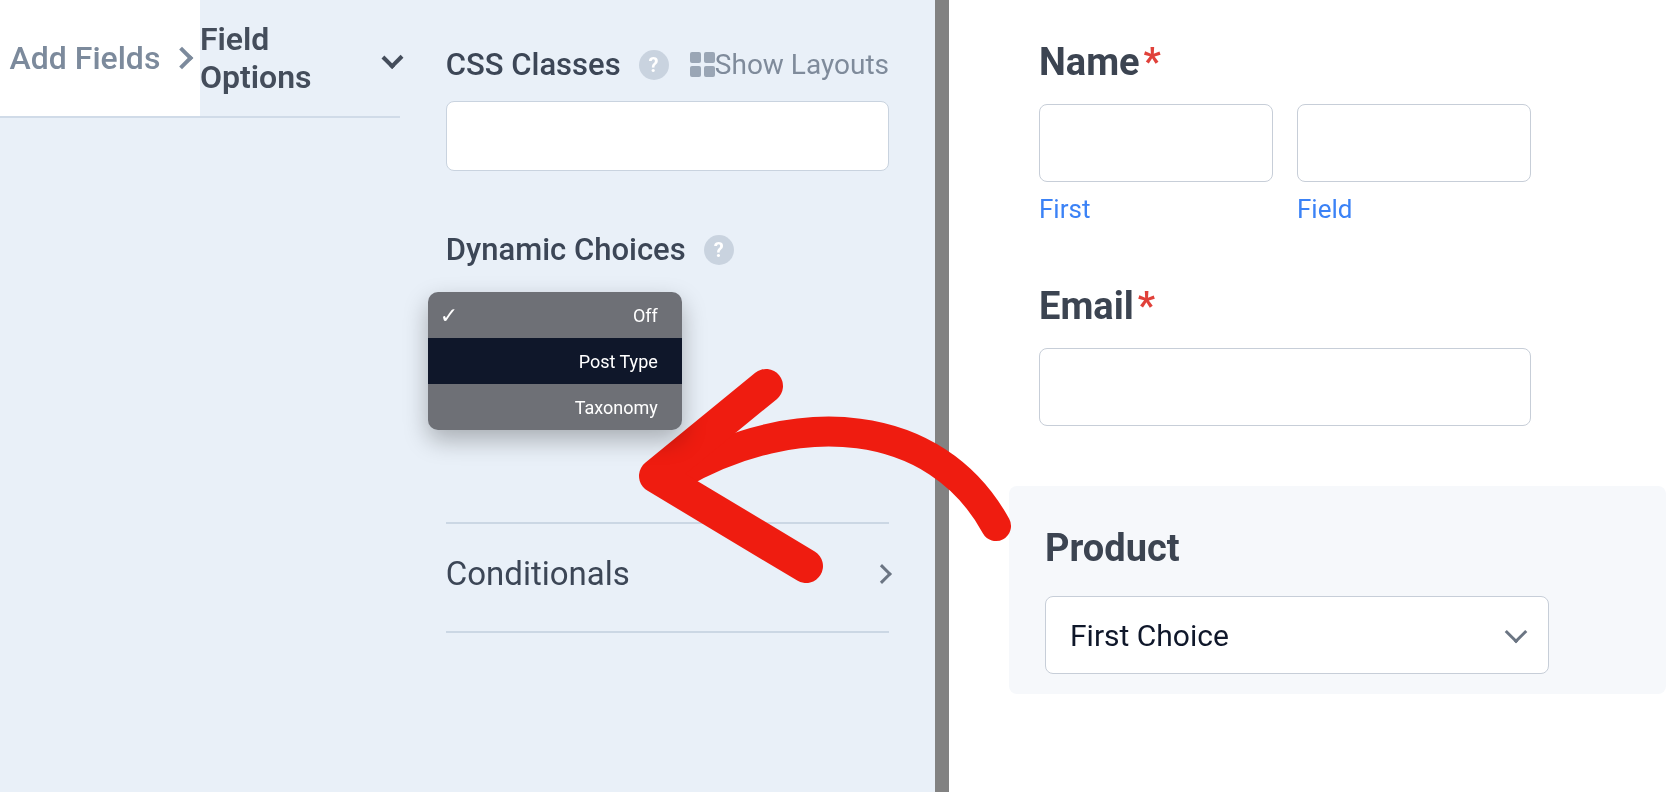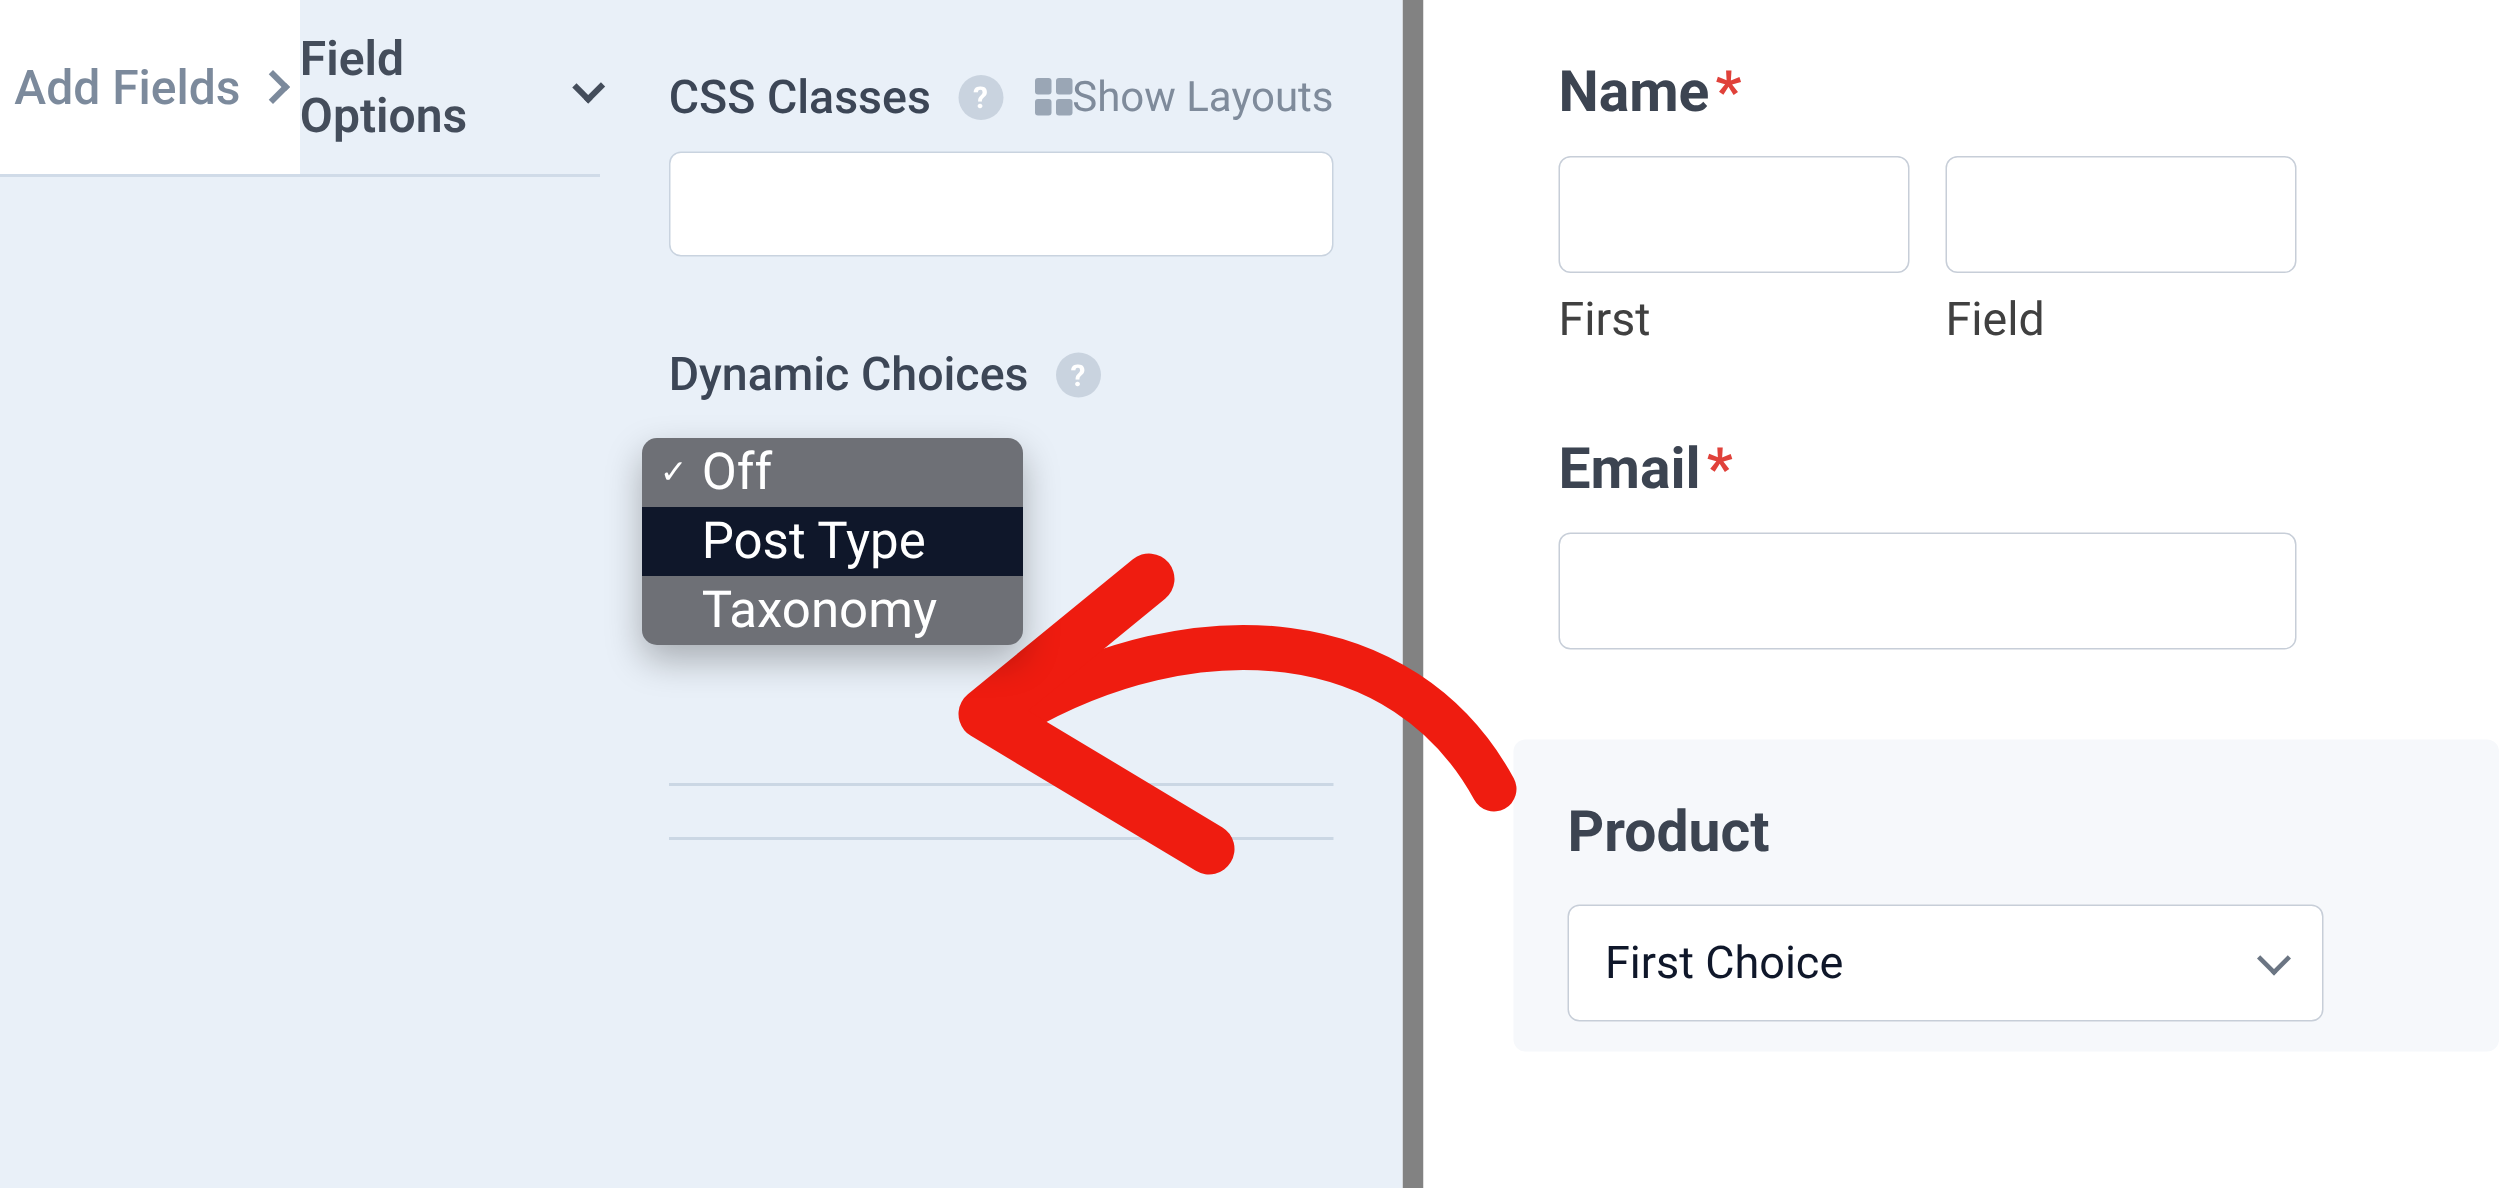--- a/index.html
+++ b/index.html
@@ -66,22 +66,22 @@
 
   
   .dyn-wrap { position: relative; }
   .dropdown {
     position:absolute; left:-18px; top:4px; width:254px;
     background:#6e7076; border-radius:10px; overflow:hidden;
     box-shadow:0 10px 24px rgba(0,0,0,.28);
     z-index:50;
   }
   .dropdown-item{
-    height:46px; display:flex; align-items:center; padding:0 8px 0 40px;
-    font-size:34px; color:#fff; position:relative; cursor:pointer;
+    height:46px; display:flex; align-items:center; padding:0 24px 0 40px;
+    font-size:18px; color:#fff; position:relative; cursor:pointer;justify-content:flex-end;
   }
   .dropdown-item.selected::before{
     content:"✓"; position:absolute; left:12px; font-size:22px;
   }
   .dropdown-item.highlight{ background:#0f172a; }
 
   
   .annotation-arrow{
     position:absolute; left:236px; top:356px; width:380px; height:230px;
     z-index:40; pointer-events:none;
@@ -91,21 +91,21 @@
   .divider { width:14px; background:#828282; height:100%;}
 
   
   .right-panel { flex:1; padding:40px 12px 40px 90px; background:#fff; overflow:hidden;}
   .field-group { margin-bottom:60px; }
   .field-label { font-size:38px; font-weight:700; color:#3c4451; margin-bottom:20px;}
   .req { color:#e0413a; margin-left:4px;}
   .name-row{ display:flex; gap:24px;}
   .name-col{ display:flex; flex-direction:column;gap:12px;}
   .name-col input{ width:234px; height:78px; border:1px solid #c7ced8; border-radius:8px; font-size:26px; padding:0 14px;}
-  .sub-label{ font-size:31px; color:#404040;}
+  .sub-label{ font-size:26px; color:#3b82f6;}
   .email-input{ width:492px; height:78px; border:1px solid #c7ced8; border-radius:8px; font-size:26px; padding:0 14px;}
   .product-card{
     background:#f6f8fb; border-radius:8px; padding:40px 36px 20px 36px; margin-left:-30px;
   }
   .select-box{
     width:504px; height:78px; background:#fff; border:1px solid #c7ced8; border-radius:8px;
     display:flex; align-items:center; justify-content:space-between; padding:0 24px;
     font-size:30px; color:#0f172a; cursor:pointer;
   }
   .select-chev{ width:16px; height:16px; border-style:solid; border-width:0 3px 3px 0; border-color:#6b7583; transform:rotate(45deg); margin-top:-6px;}
@@ -167,20 +167,24 @@
     </div>
 
     
     <svg class="annotation-arrow" viewBox="0 0 380 230">
       <path d="M360 170 C 300 60, 160 50, 40 120" stroke="#ef1c10" stroke-width="30" fill="none" stroke-linecap="round"></path>
       <path d="M130 30 L 20 120 L 170 210" stroke="#ef1c10" stroke-width="34" fill="none" stroke-linecap="round" stroke-linejoin="round"></path>
     </svg>
 
     <div style="height:200px;"></div>
     <hr class="hr-sep">
+    <div class="conditionals-row">
+      <span>Conditionals</span>
+      <span class="chev-right-thin"></span>
+    </div>
     <hr class="hr-sep">
   </div>
 </div>
 
 <div class="divider"></div>
 
 <div class="right-panel">
   <div class="field-group">
     <div class="field-label">
       <span>Name</span><span class="req">*</span>

